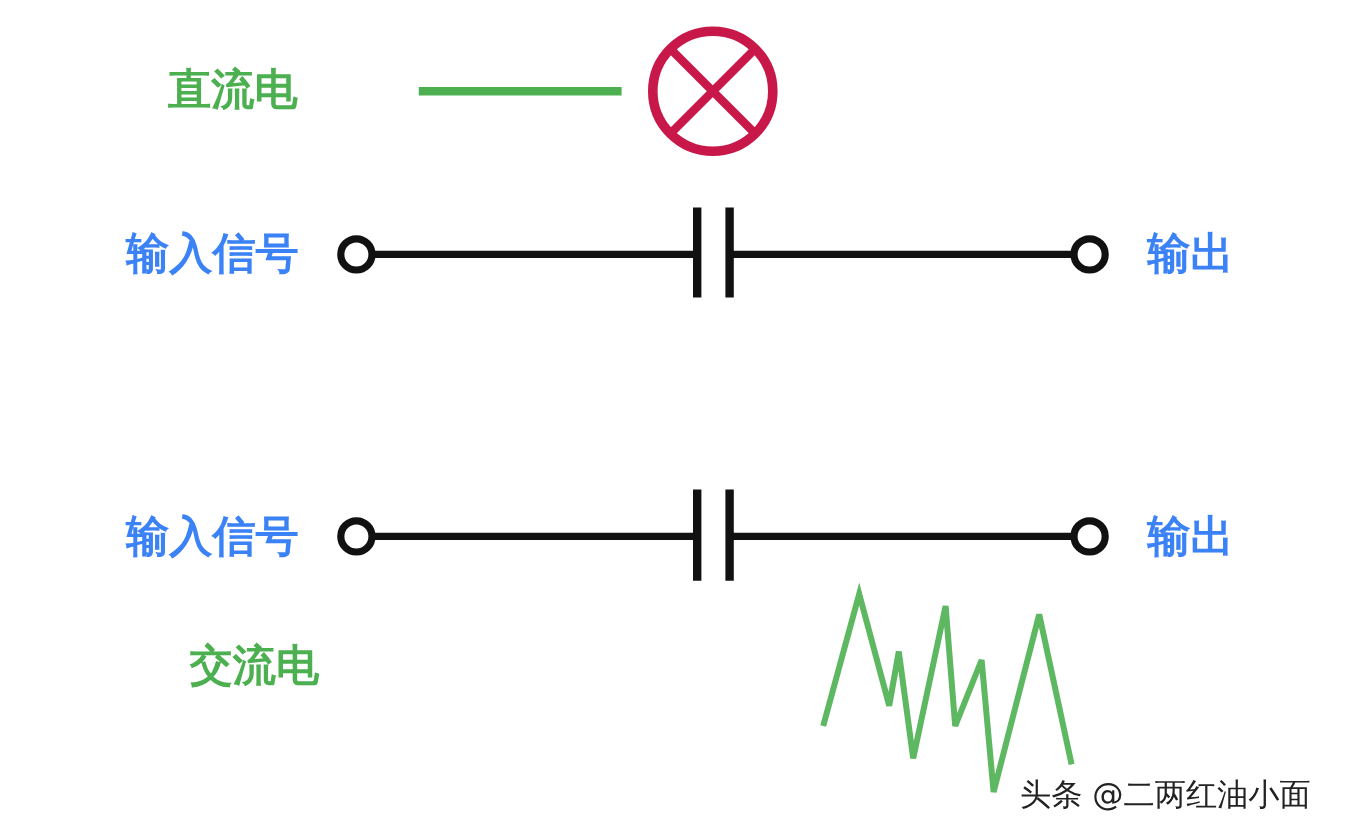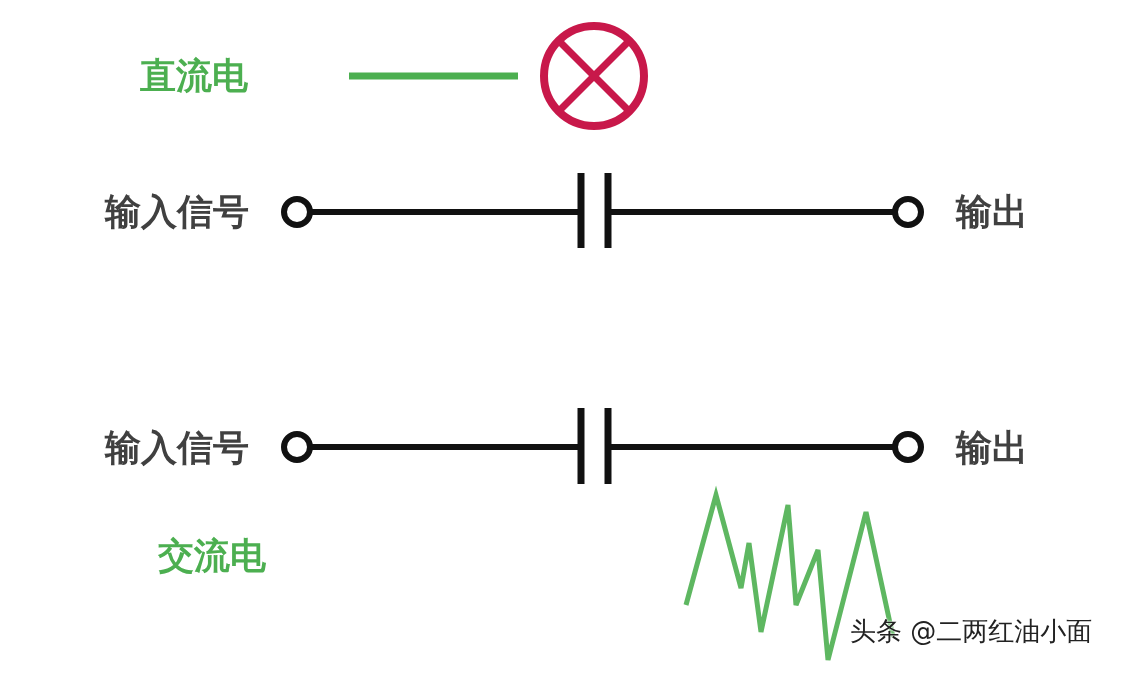--- a/index.html
+++ b/index.html
@@ -1,22 +1,22 @@
 <!DOCTYPE html>
 <html><head>
 <meta charset="utf-8">
 <style>
   html, body { margin:0; padding:0; background:#ffffff; }
   body { width:1138px; height:696px; position:relative; overflow:hidden;
          font-family:"DejaVu Sans", sans-serif; }
   .label { position:absolute; font-size:36px; font-weight:bold; line-height:1; white-space:nowrap; }
   .green { color:#4caf50; }
-  .black { color:#404040; }
+  .black { color:#3b82f6; }
   svg.diagram { position:absolute; left:0; top:0; }
-  .watermark { position:absolute; left:850px; top:614px; font-size:26px; color:#222;
+  .watermark { position:absolute; left:850px; top:645px; font-size:26px; color:#222;
                text-shadow:0 0 2px #fff, 0 0 2px #fff; white-space:nowrap; }
 </style>
 </head>
 <body>
 
 <svg class="diagram" width="1138" height="696">
 
   <line x1="349" y1="76" x2="518" y2="76" stroke="#4caf50" stroke-width="7"></line>
 
   <g>

